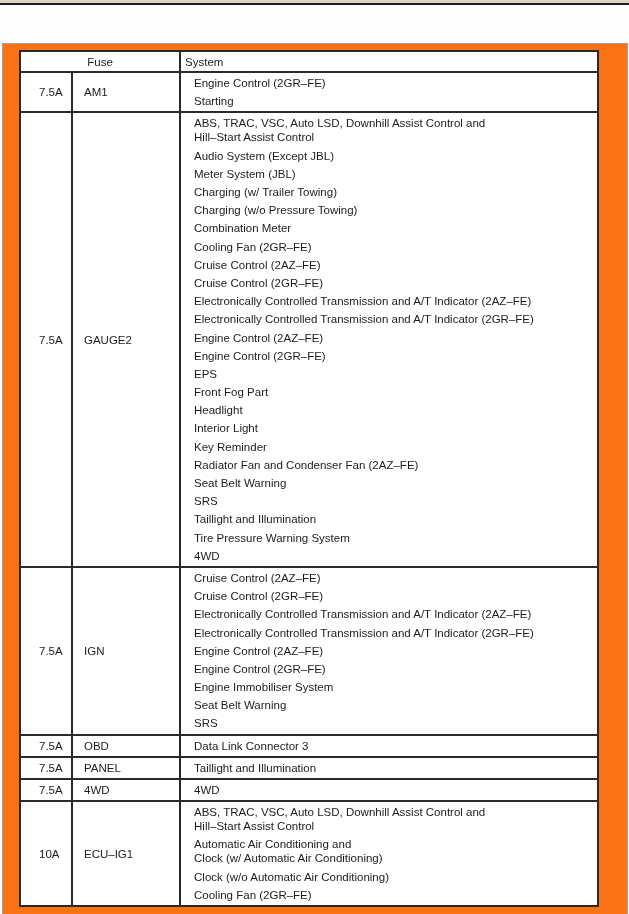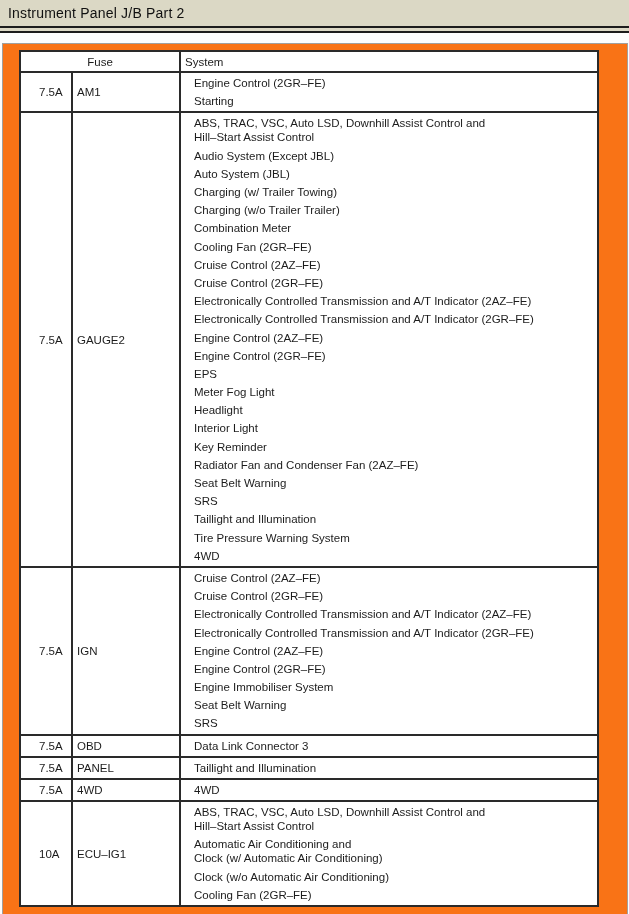--- a/index.html
+++ b/index.html
@@ -76,39 +76,36 @@
     vertical-align: middle;
     padding-left: 4px;
     border-radius: 9px;
   }
   td.cell-amp {
     vertical-align: middle;
     padding-left: 18px;
   }
   td.cell-name {
     vertical-align: middle;
-    padding-left: 4px;
+    padding-left: 11px;
   }
   td.cell-systems {
     padding: 1px 9px;
   }
   .sys-line {
     padding: 2.1px 4px;
     line-height: 14px;
     white-space: pre-line;
   }
 </style>
 </head>
 <body>
 
 <div class="canvas">
 
-  <div class="titlebar">
-    <span class="title-text">Instrument Panel J/B Part 2</span>
-  </div>
   <div class="titlebar-strip"></div>
 
   <div class="content-panel">
     <table class="fuse-table">
       <colgroup>
         <col class="col-amp">
         <col class="col-name">
         <col class="col-sys">
       </colgroup>
       <thead>
@@ -127,33 +124,33 @@
               <div class="sys-line">Starting</div>
             </td>
           </tr>
           <tr>
             <td class="cell-amp">7.5A</td>
             <td class="cell-name">GAUGE2</td>
             <td class="cell-systems">
               <div class="sys-line">ABS, TRAC, VSC, Auto LSD, Downhill Assist Control and
 Hill–Start Assist Control</div>
               <div class="sys-line">Audio System (Except JBL)</div>
-              <div class="sys-line">Auto System (JBL)</div>
+              <div class="sys-line">Meter System (JBL)</div>
               <div class="sys-line">Charging (w/ Trailer Towing)</div>
-              <div class="sys-line">Charging (w/o Trailer Trailer)</div>
+              <div class="sys-line">Charging (w/o Pressure Towing)</div>
               <div class="sys-line">Combination Meter</div>
               <div class="sys-line">Cooling Fan (2GR–FE)</div>
               <div class="sys-line">Cruise Control (2AZ–FE)</div>
               <div class="sys-line">Cruise Control (2GR–FE)</div>
               <div class="sys-line">Electronically Controlled Transmission and A/T Indicator (2AZ–FE)</div>
               <div class="sys-line">Electronically Controlled Transmission and A/T Indicator (2GR–FE)</div>
               <div class="sys-line">Engine Control (2AZ–FE)</div>
               <div class="sys-line">Engine Control (2GR–FE)</div>
               <div class="sys-line">EPS</div>
-              <div class="sys-line">Meter Fog Light</div>
+              <div class="sys-line">Front Fog Part</div>
               <div class="sys-line">Headlight</div>
               <div class="sys-line">Interior Light</div>
               <div class="sys-line">Key Reminder</div>
               <div class="sys-line">Radiator Fan and Condenser Fan (2AZ–FE)</div>
               <div class="sys-line">Seat Belt Warning</div>
               <div class="sys-line">SRS</div>
               <div class="sys-line">Taillight and Illumination</div>
               <div class="sys-line">Tire Pressure Warning System</div>
               <div class="sys-line">4WD</div>
             </td>

